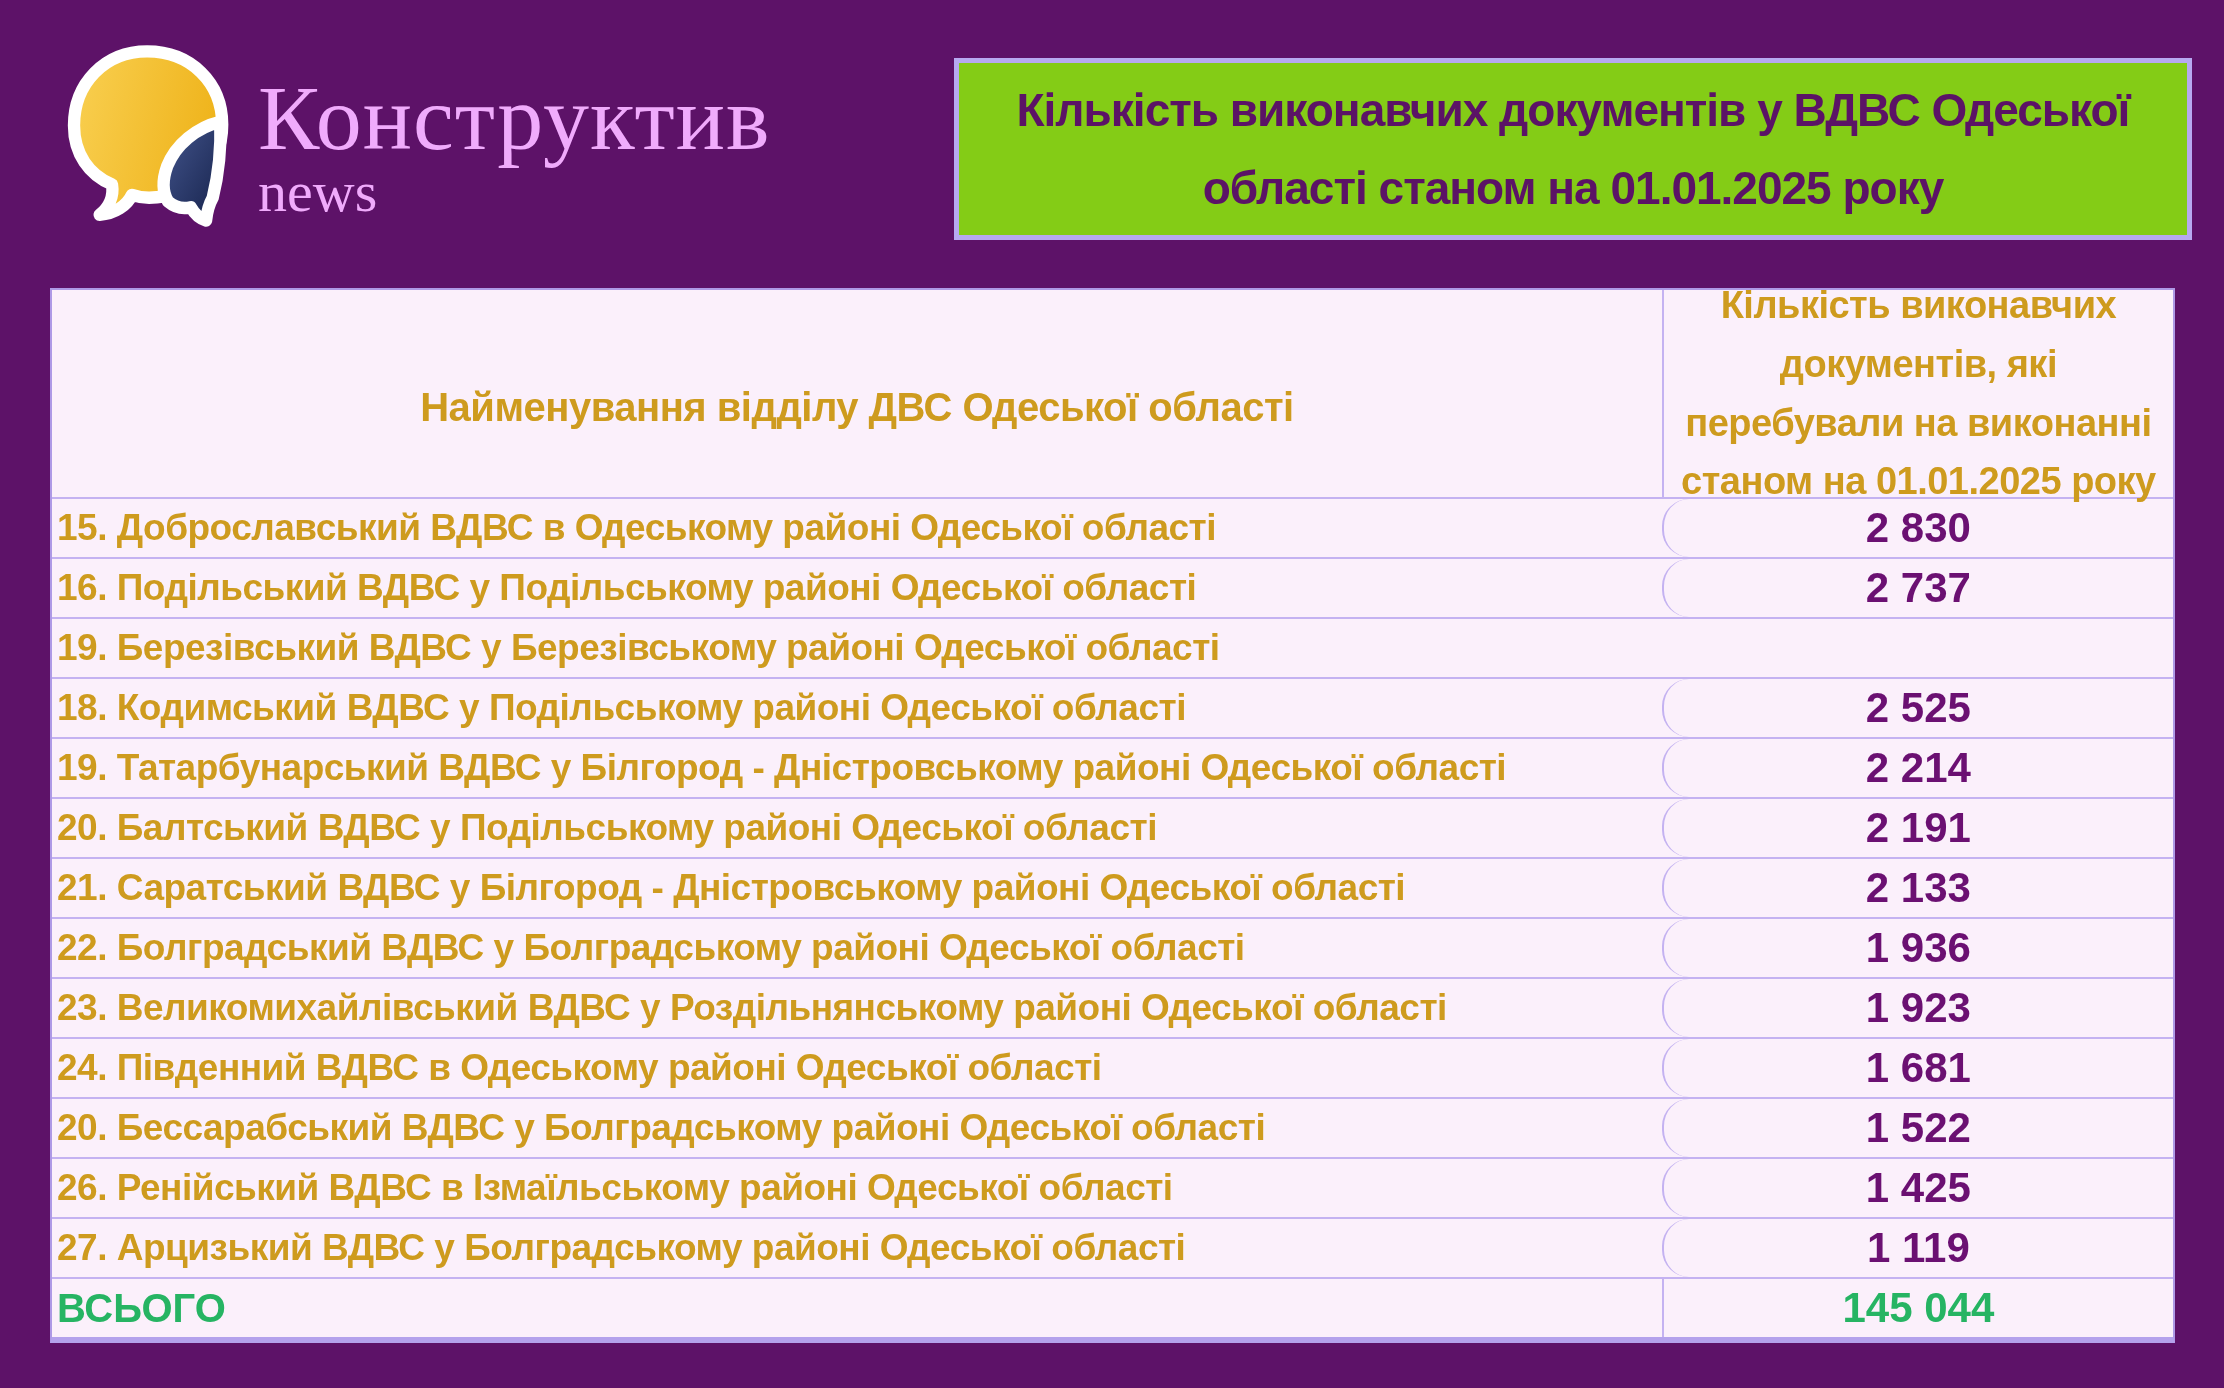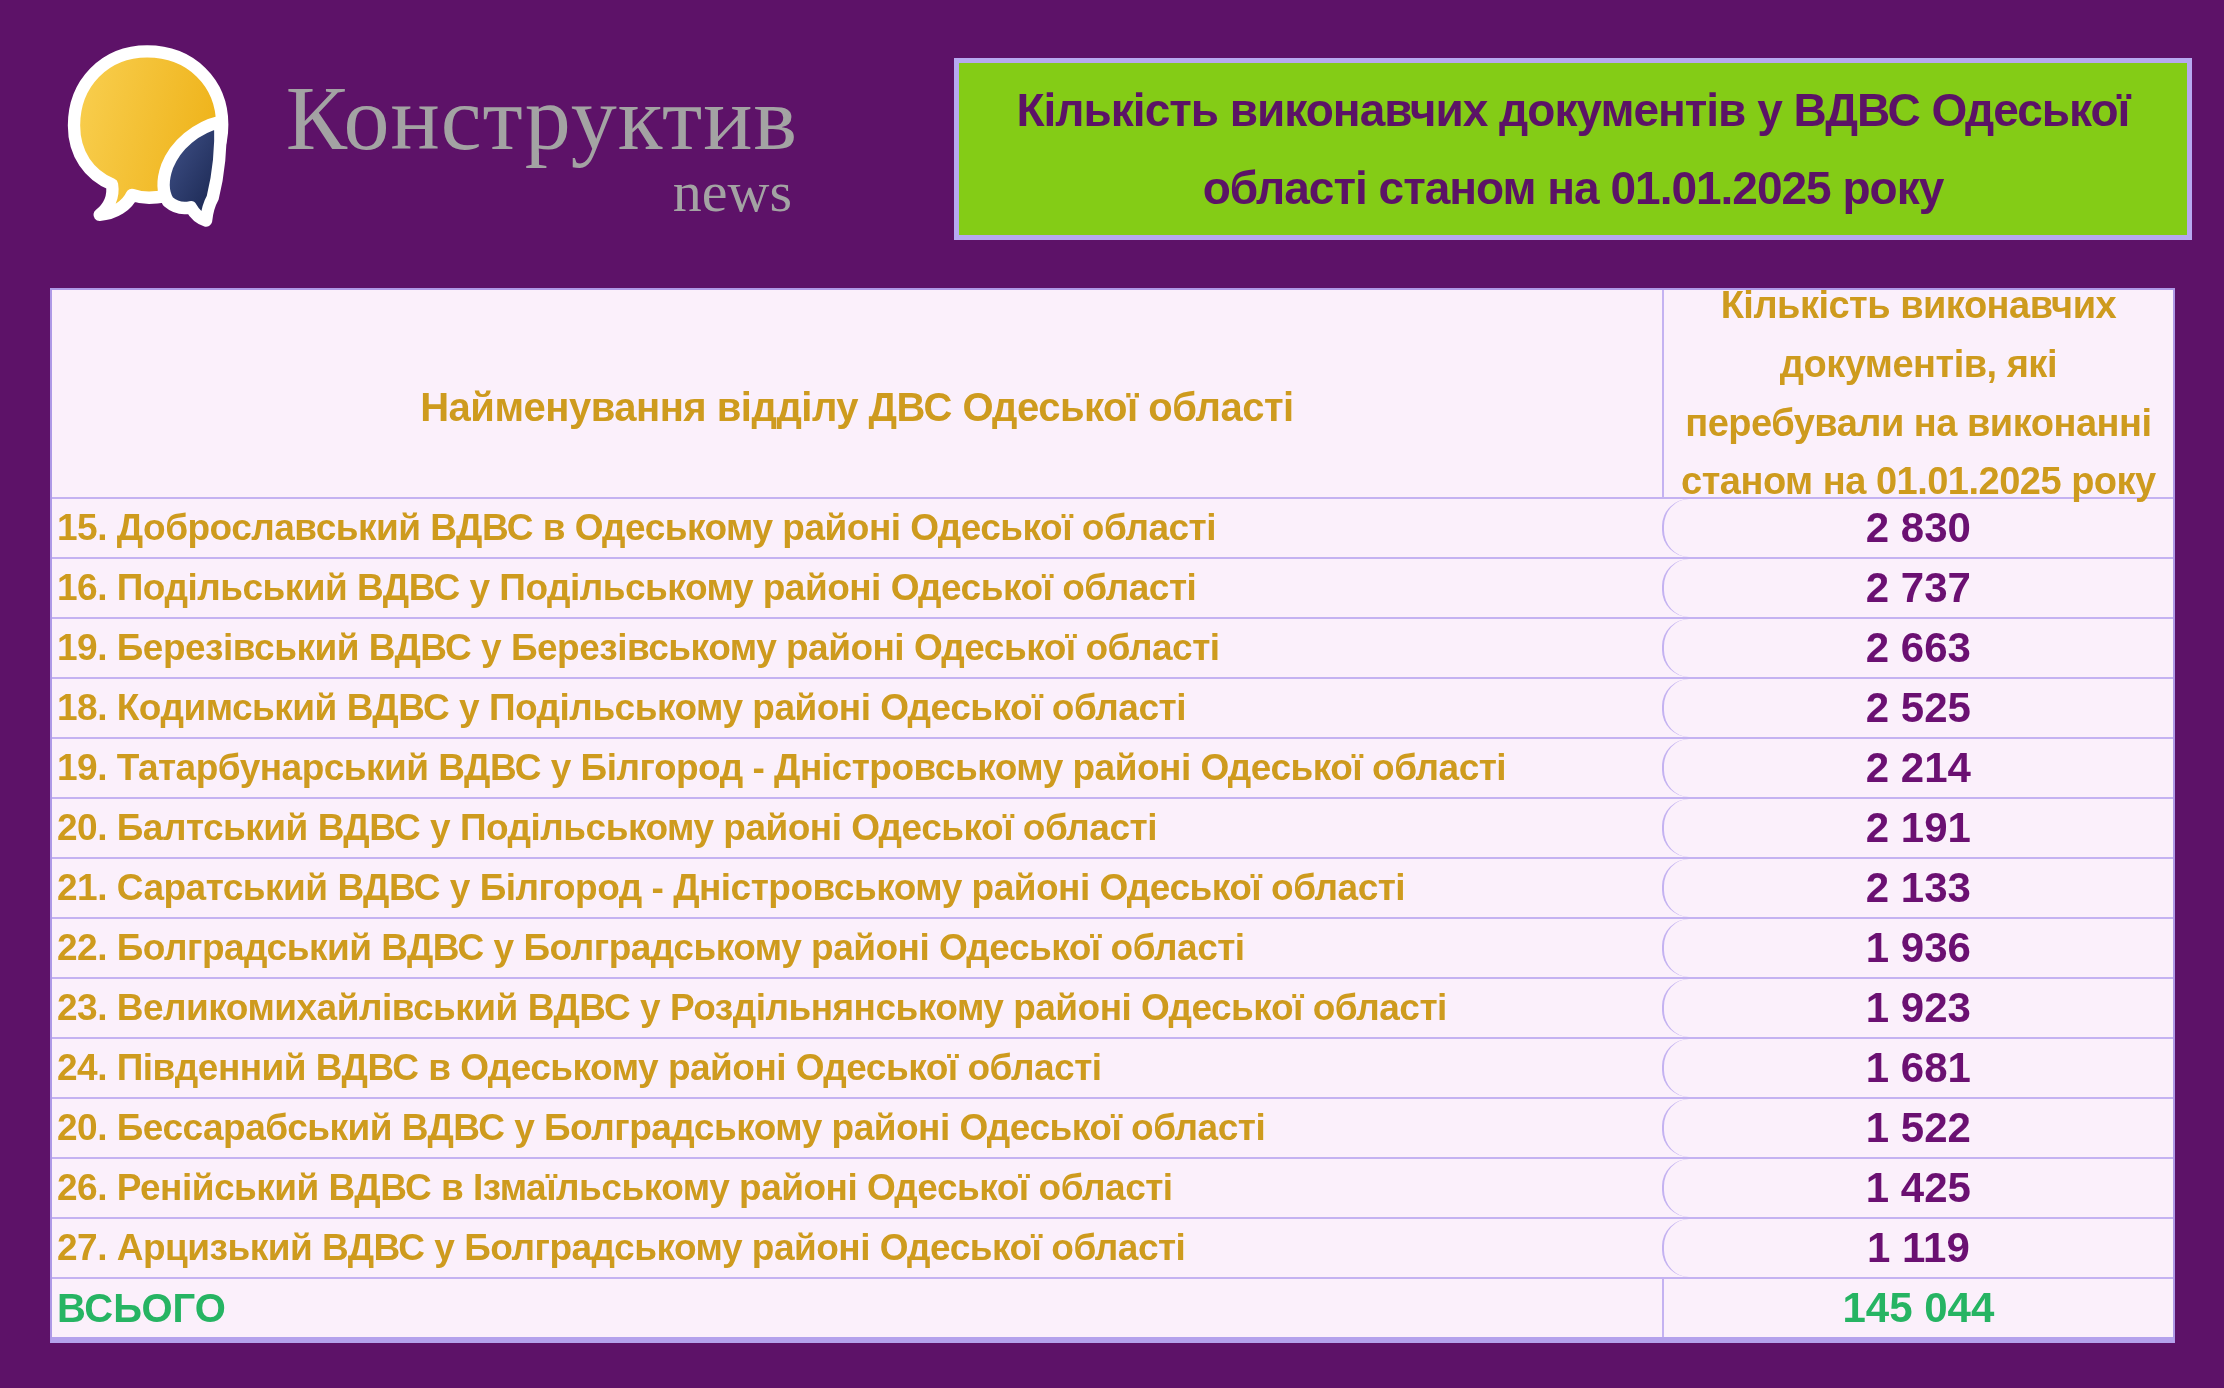--- a/index.html
+++ b/index.html
@@ -21,23 +21,22 @@
     left: 55px;
     top: 40px;
     width: 190px;
     height: 190px;
   }
   .brand {
     position: absolute;
     left: 258px;
     top: 72px;
     width: 540px;
-    color: #a3a3a3;
+    color: #f0abfc;
     font-family: "Liberation Serif", serif;
-    text-align: right;
   }
   .brand-name {
     font-size: 92px;
     line-height: 1.0;
     letter-spacing: 1px;
     white-space: nowrap;
   }
   .brand-suffix {
     font-size: 58px;
     line-height: 0.9;
@@ -204,21 +203,20 @@
   <div class="t-row row-data">
     <div class="cell-name">15. Доброславський ВДВС в Одеському районі Одеської області</div>
     <div class="cell-value">2 830</div>
   </div>
   <div class="t-row row-data">
     <div class="cell-name">16. Подільський ВДВС у Подільському районі Одеської області</div>
     <div class="cell-value">2 737</div>
   </div>
   <div class="t-row row-data">
     <div class="cell-name">19. Березівський ВДВС  у Березівському районі Одеської області</div>
-    <div class="cell-value">2 663</div>
   </div>
   <div class="t-row row-data">
     <div class="cell-name">18. Кодимський ВДВС у Подільському районі Одеської області</div>
     <div class="cell-value">2 525</div>
   </div>
   <div class="t-row row-data">
     <div class="cell-name">19. Татарбунарський ВДВС у Білгород - Дністровському районі Одеської області</div>
     <div class="cell-value">2 214</div>
   </div>
   <div class="t-row row-data">

